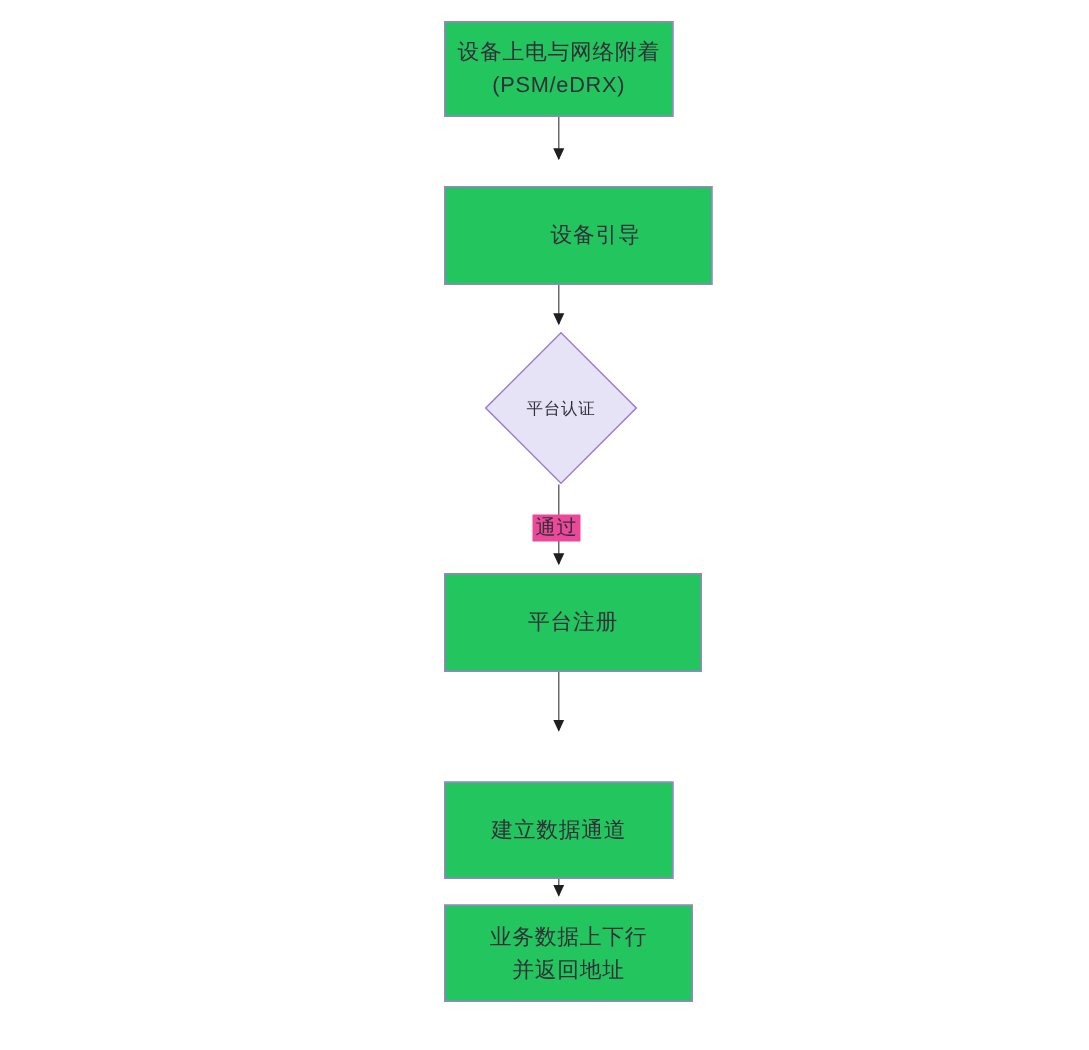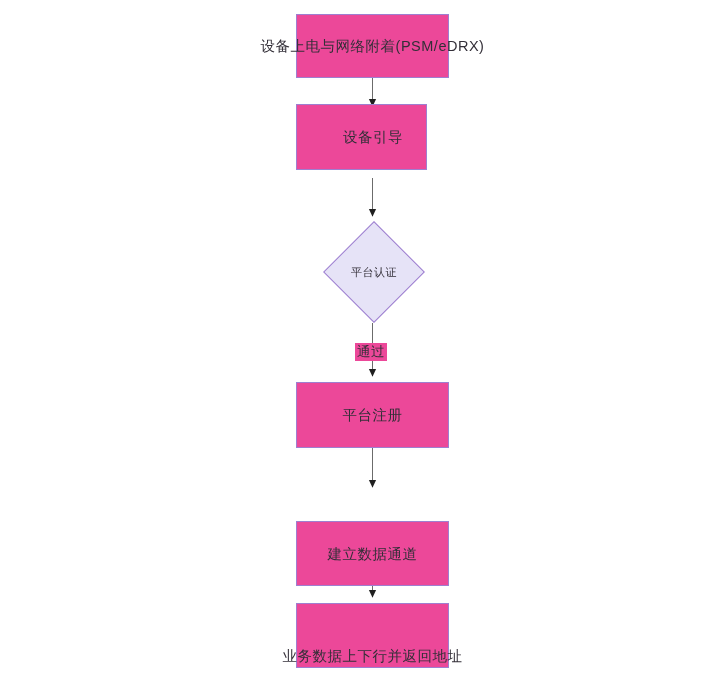--- a/index.html
+++ b/index.html
@@ -21,24 +21,24 @@
   #flow-svg {
     position: absolute;
     left: 0;
     top: 0;
     width: 726px;
     height: 700px;
   }
   .node-box {
     position: absolute;
     box-sizing: border-box;
-    background: #ec4899;
+    background: #22c55e;
     border: 1px solid #9e7fd0;
     display: flex;
-    flex-direction: row;
+    flex-direction: column;
     align-items: center;
     justify-content: center;
     color: #332f38;
     font-size: 14.5px;
     line-height: 22px;
     letter-spacing: 0.5px;
     text-align: center;
     white-space: nowrap;
   }
   .node-line {
@@ -117,37 +117,37 @@
     <g>
       <line x1="372.5" y1="558" x2="372.5" y2="597" stroke="#6b6b6b" stroke-width="1" marker-end="url(#arrowhead)"></line>
     </g>
   </svg>
 
   <div class="node-box" style="left:296px; top:14px; width:153px; height:64px;">
     <span class="node-line">设备上电与网络附着</span>
     <span class="node-line">(PSM/eDRX)</span>
   </div>
 
-  <div class="node-box" style="left:296px; top:104px; width:131px; height:66px;padding-left:23px;">
+  <div class="node-box" style="left:296px; top:124px; width:179px; height:66px;padding-left:23px;">
     <span class="node-line">设备引导</span>
   </div>
 
   <div class="diamond-wrap" style="left:323px; top:221px;">
     <div class="diamond-shape"></div>
     <div class="diamond-label">平台认证</div>
   </div>
 
   <div class="edge-label" style="left:355px; top:343px;">通过</div>
 
-  <div class="node-box" style="left:296px; top:382px; width:153px; height:66px;">
+  <div class="node-box" style="left:296px; top:382px; width:172px; height:66px;">
     <span class="node-line">平台注册</span>
   </div>
 
   <div class="node-box" style="left:296px; top:493px; width:153px; height:65px;margin-top:28px;">
     <span class="node-line">建立数据通道</span>
   </div>
 
-  <div class="node-box" style="left:296px; top:603px; width:153px; height:65px;align-items:flex-end;">
+  <div class="node-box" style="left:296px; top:603px; width:166px; height:65px;">
     <span class="node-line">业务数据上下行</span>
     <span class="node-line">并返回地址</span>
   </div>
 
 </div>
 
 </body></html>

